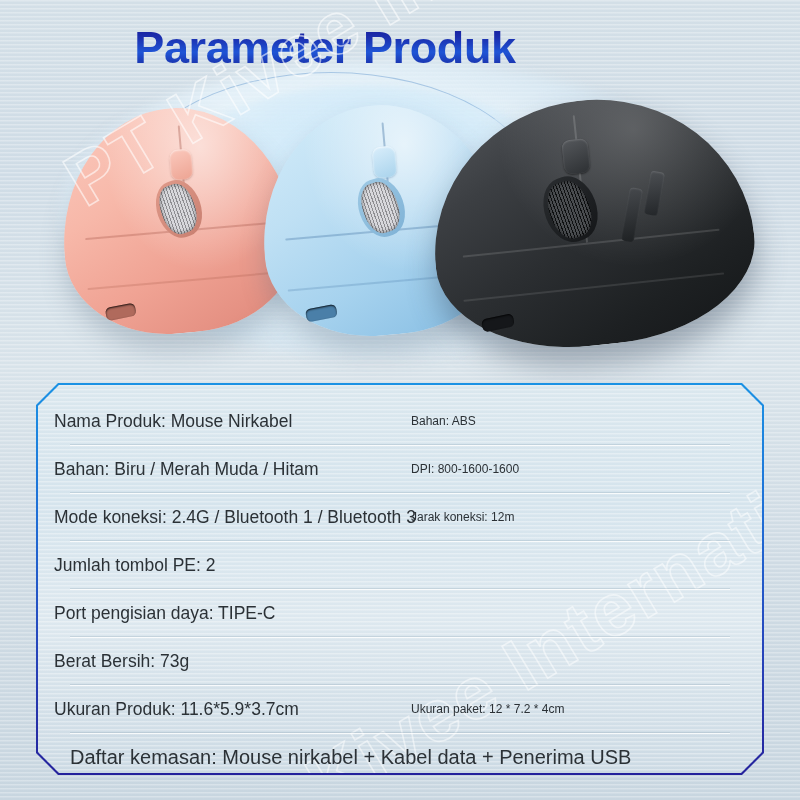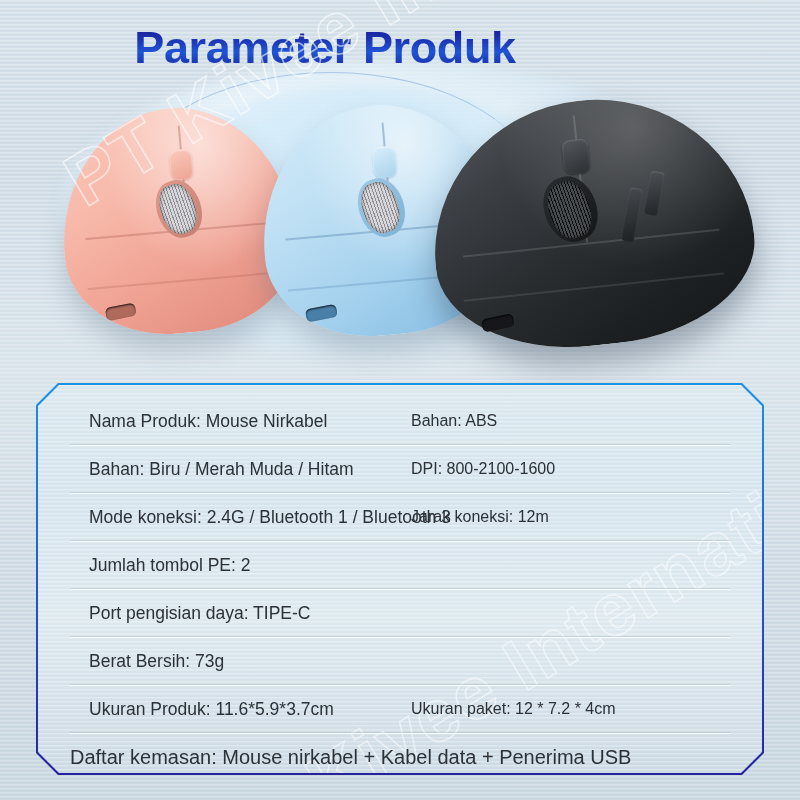--- a/index.html
+++ b/index.html
@@ -214,29 +214,29 @@
     position: absolute;
     left: 32px;
     right: 32px;
     top: 0;
     height: 1px;
     background: rgba(255,255,255,0.75);
     box-shadow: 0 -1px 0 rgba(120,145,165,0.22);
   }
   .cell-left {
     width: 373px;
-    padding-left: 51px;
+    padding-left: 16px;
     box-sizing: border-box;
     font-size: 17.5px;
     color: #2b3136;
     white-space: nowrap;
   }
   .cell-right {
     flex: 1;
-    font-size: 16px;
+    font-size: 12px;
     color: #2b3136;
     white-space: nowrap;
   }
   .cell-full {
     padding-left: 32px;
     font-size: 20px;
     color: #2b3136;
     white-space: nowrap;
   }
 
@@ -334,21 +334,21 @@
 
       <div class="spec-rows">
 
         <div class="spec-row">
           <div class="cell-left">Nama Produk: Mouse Nirkabel</div>
           <div class="cell-right">Bahan: ABS</div>
         </div>
 
         <div class="spec-row">
           <div class="cell-left">Bahan: Biru / Merah Muda / Hitam</div>
-          <div class="cell-right">DPI: 800-2100-1600</div>
+          <div class="cell-right">DPI: 800-1600-1600</div>
         </div>
 
         <div class="spec-row">
           <div class="cell-left">Mode koneksi: 2.4G / Bluetooth 1 / Bluetooth 3</div>
           <div class="cell-right">Jarak koneksi: 12m</div>
         </div>
 
         <div class="spec-row">
           <div class="cell-left">Jumlah tombol PE: 2</div>
         </div>

